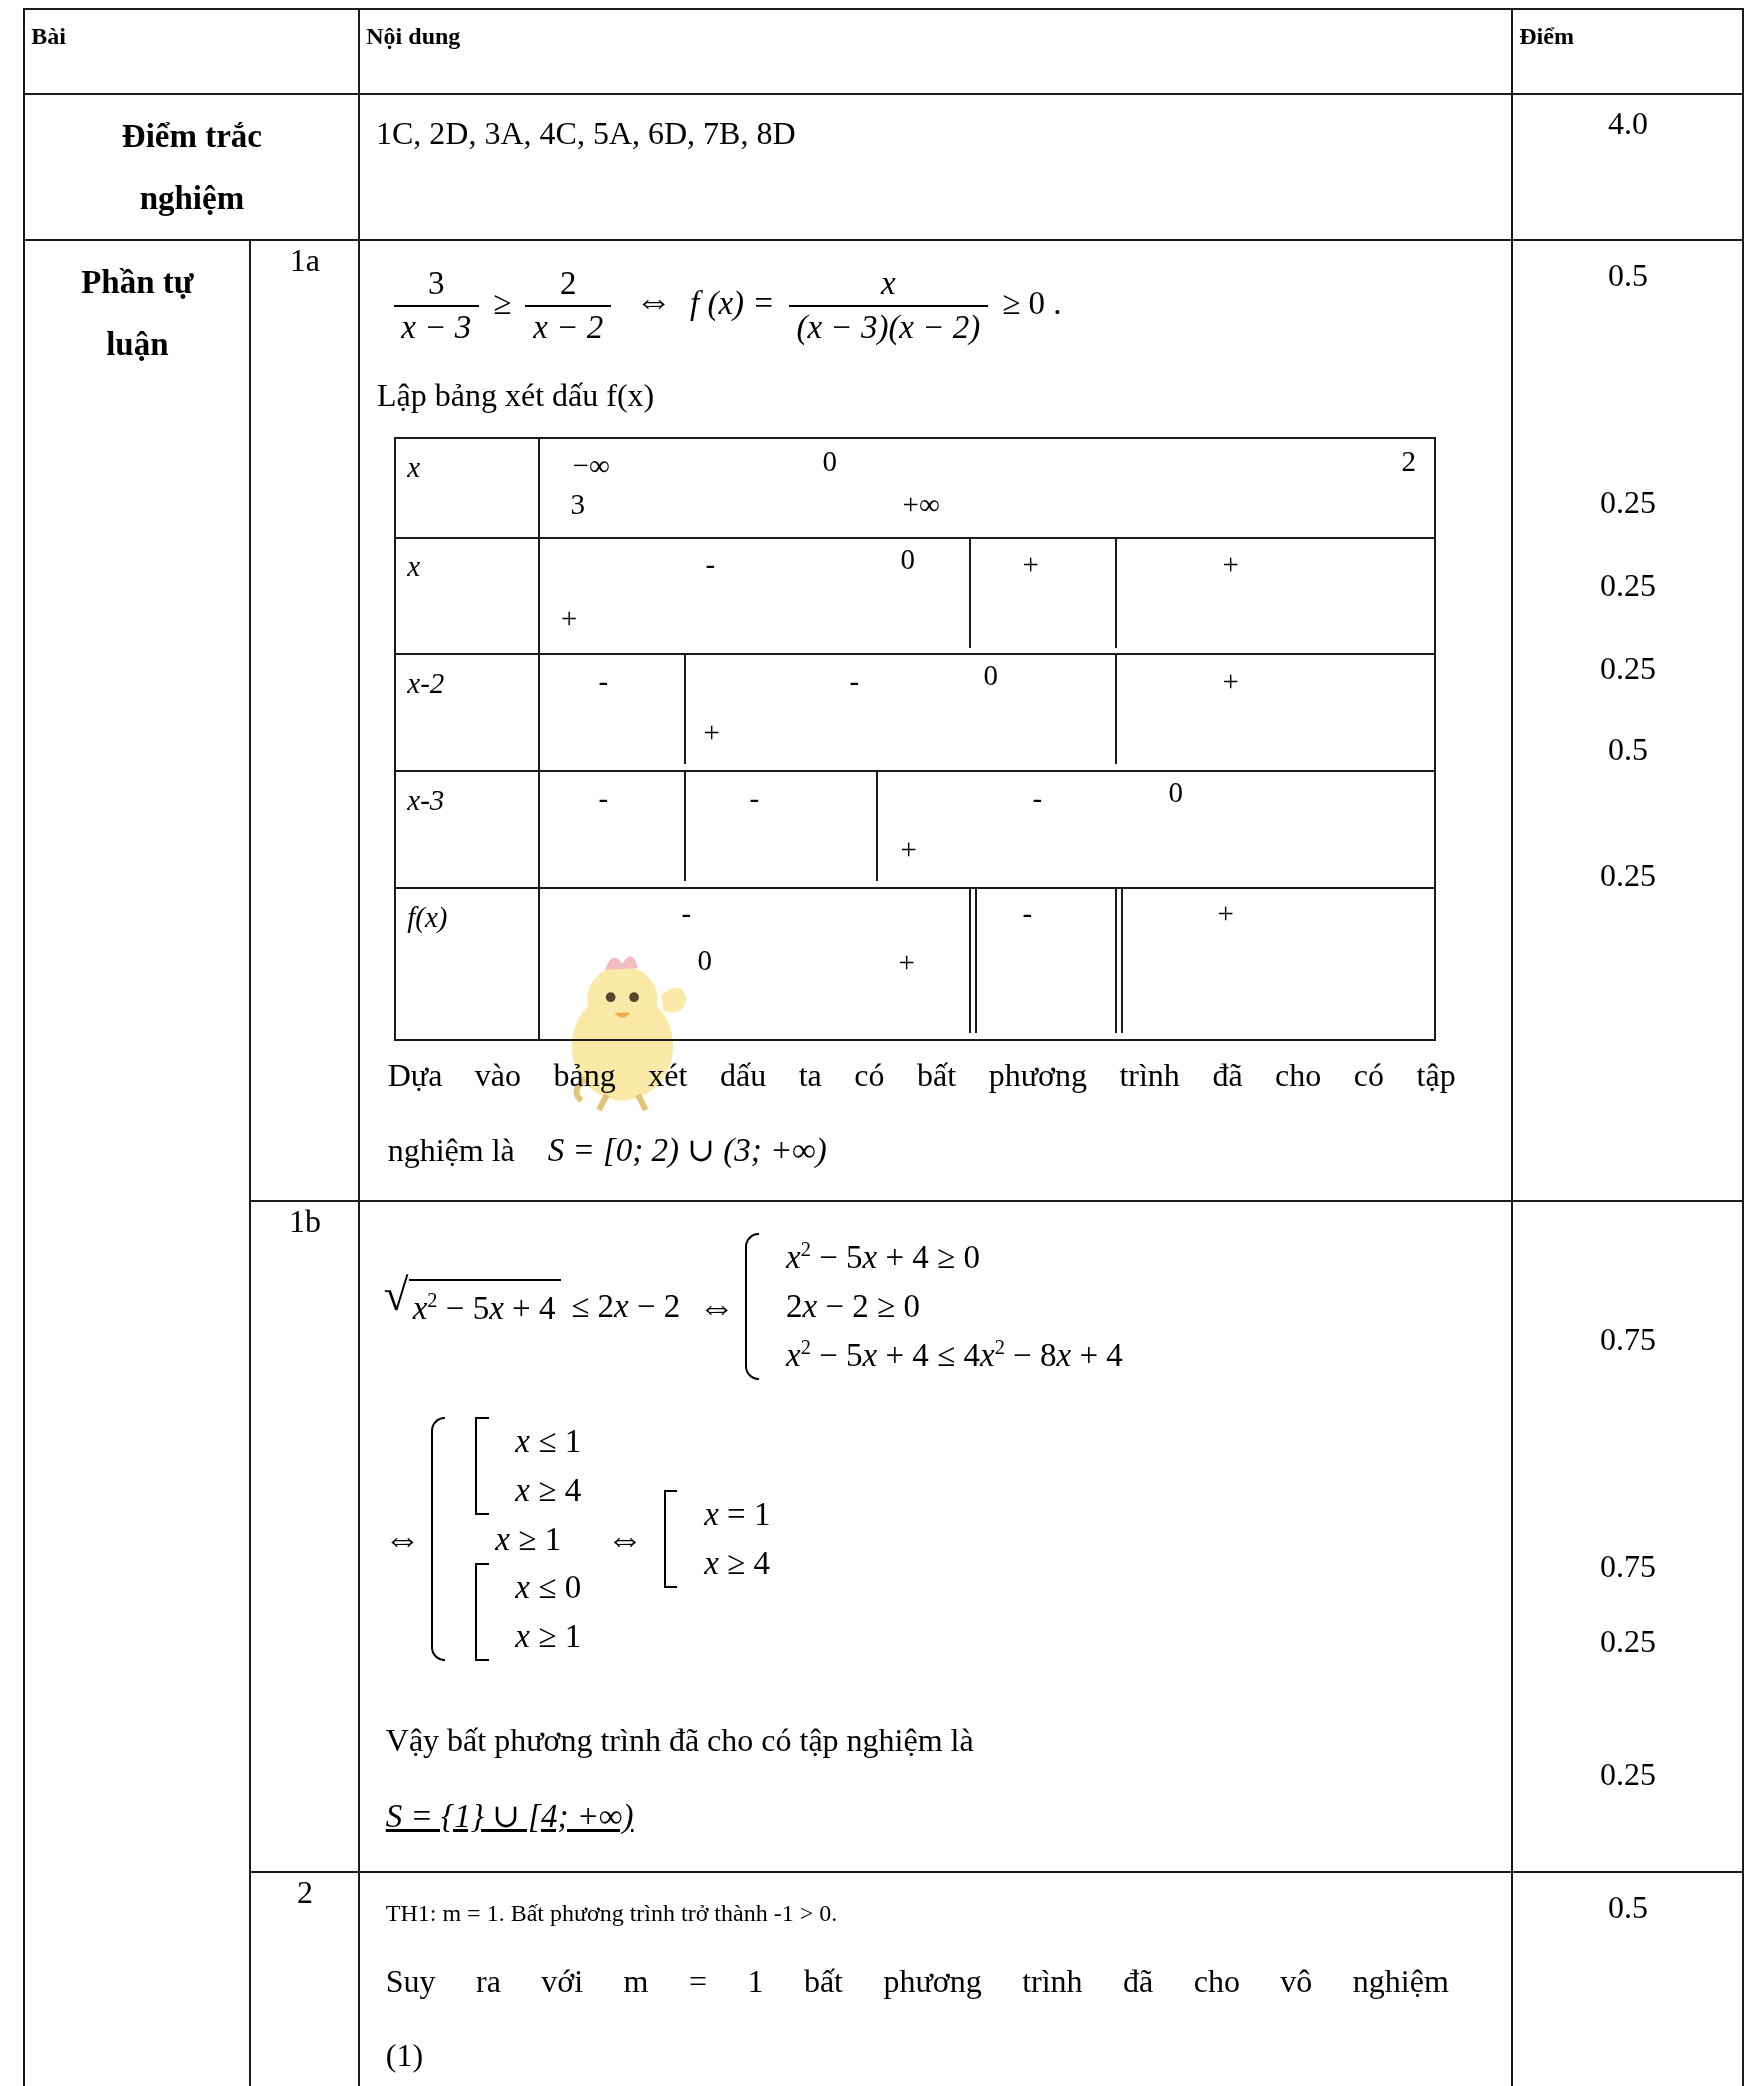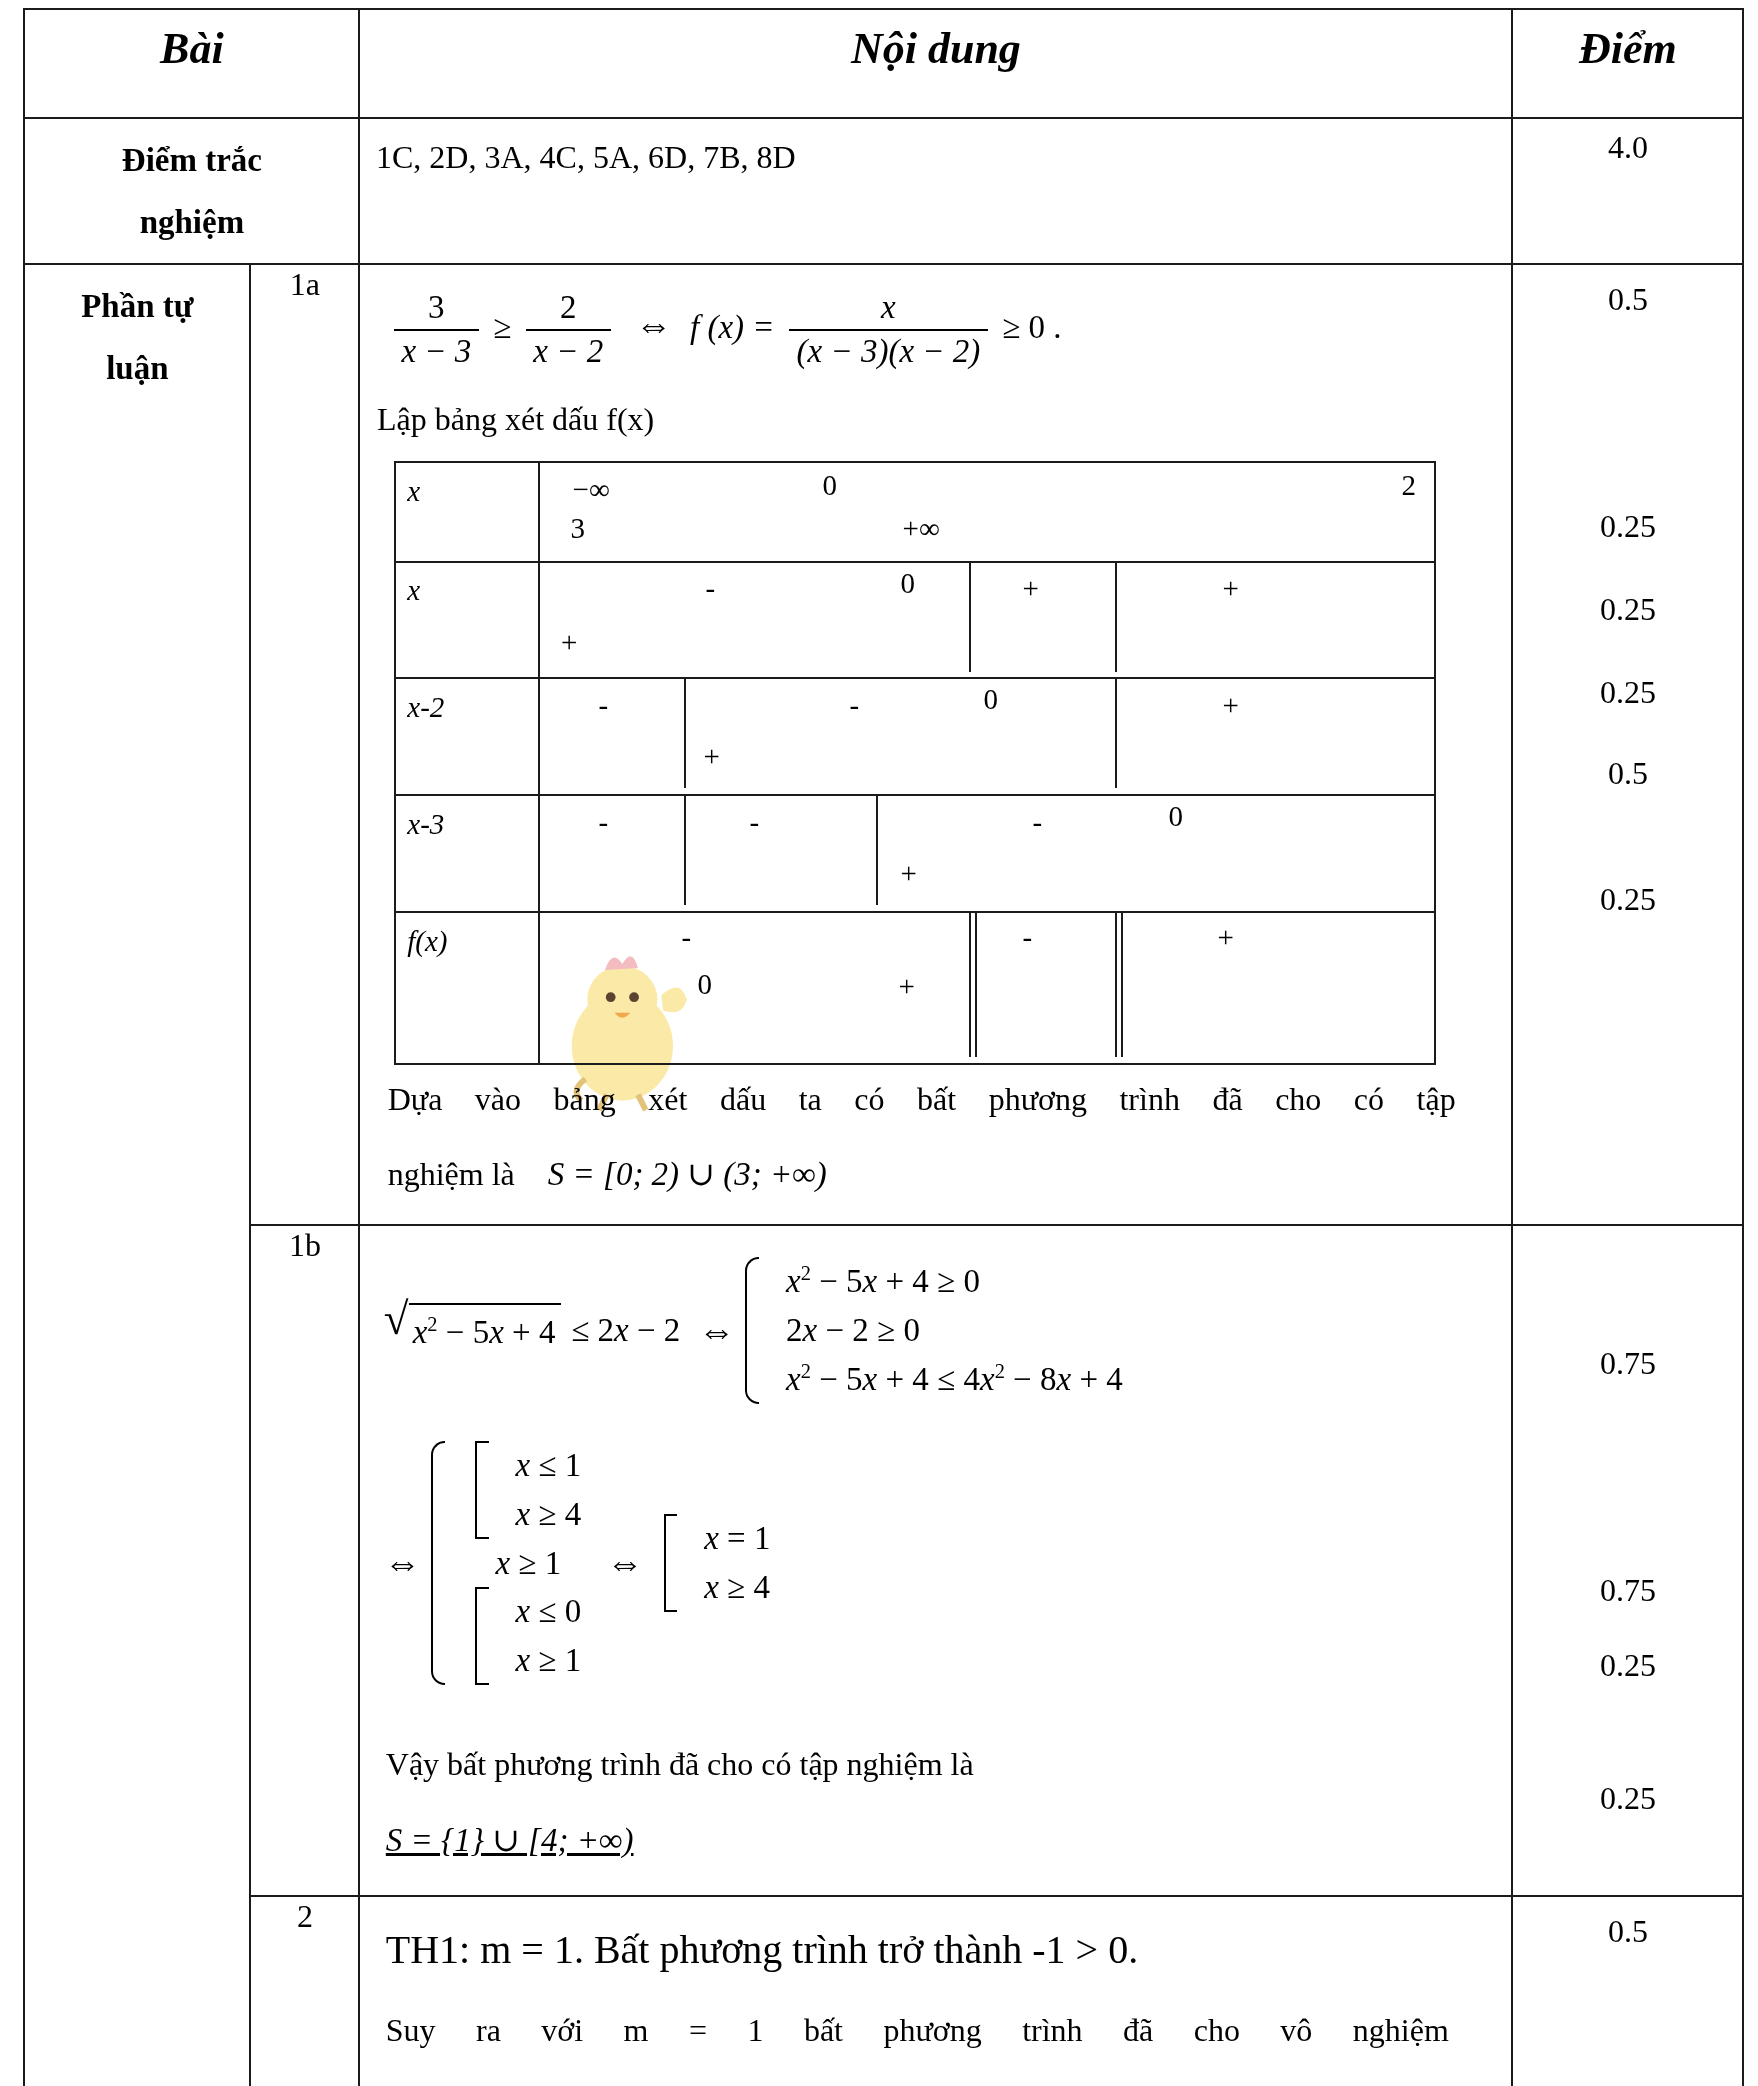--- a/index.html
+++ b/index.html
@@ -53,26 +53,25 @@
     vertical-align: top;
     background: transparent;
   }
 
   .c-bai    { width: 226px; }
   .c-sub    { width: 109px; }
   .c-noidung{ width: 1153px; }
   .c-diem   { width: 231px; }
 
   th.hdr {
-    text-align: center;
+    text-align: left;
     font-weight: bold;
-    font-size: 44px;
+    font-size: 24px;
     padding: 13.7px 5.9px 43px 5.9px;
     vertical-align: top;
-    font-style: italic;
   }
 
   td.label-cell {
     text-align: center;
     font-weight: bold;
     font-size: 33px;
     line-height: 62px;
     vertical-align: middle;
     padding: 9.8px 3.9px;
   }
@@ -462,21 +461,21 @@
         <span class="pt" style="margin-top:195px;">0.75</span>
         <span class="pt" style="margin-top:43px;">0.25</span>
         <span class="pt" style="margin-top:101px;">0.25</span>
       </td>
     </tr>
 
     <tr>
       <td class="sub-cell">2</td>
 
       <td class="body-cell">
-        <div style="margin:11.7px 0 0 9.8px;font-size:40px;">TH1: m = 1. Bất phương trình trở thành -1 &gt; 0.</div>
+        <div style="margin:11.7px 0 0 9.8px;font-size:24px;">TH1: m = 1. Bất phương trình trở thành -1 &gt; 0.</div>
         <div style="margin:25px 0 0 9.8px;font-size:32px;text-align:justify;text-align-last:justify;width:1063px;">Suy ra với m = 1 bất phương trình đã cho vô nghiệm</div>
         <div style="margin:25px 0 0 9.8px;font-size:32px;">(1)</div>
 
       </td>
 
       <td class="points-cell">
         <span class="pt" style="margin-top:5.9px;">0.5</span>
 
       </td>
     </tr>

